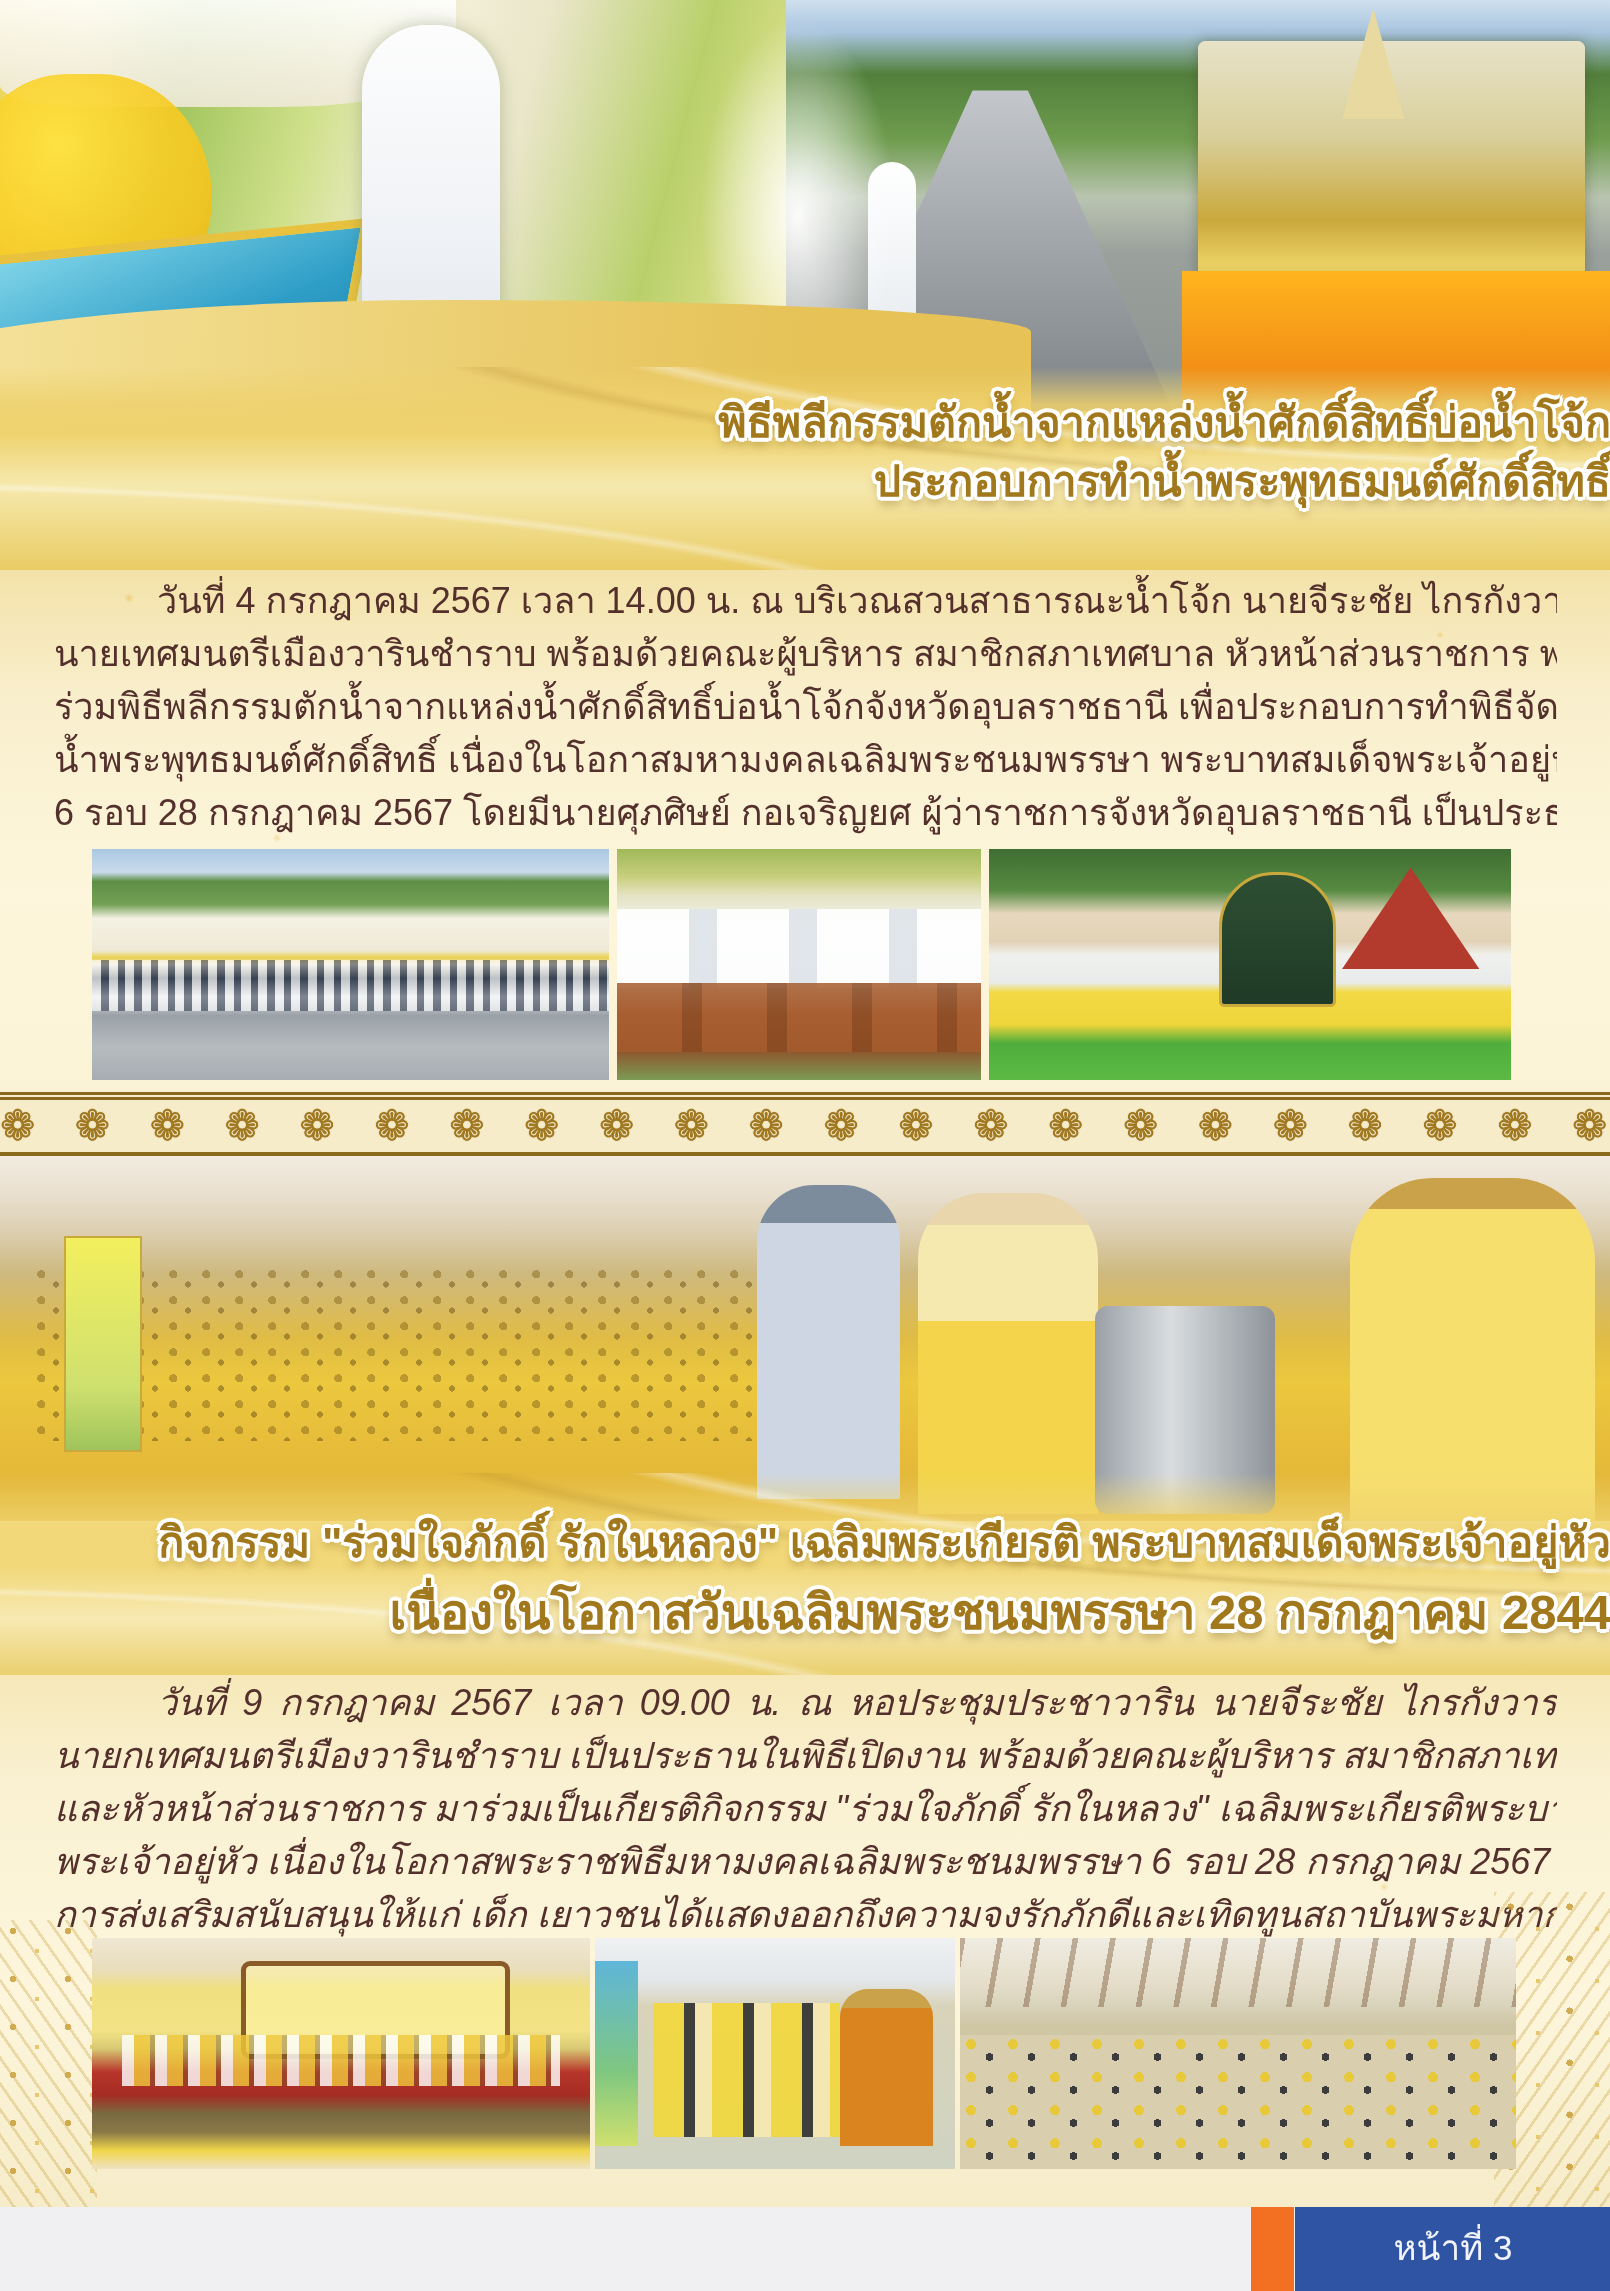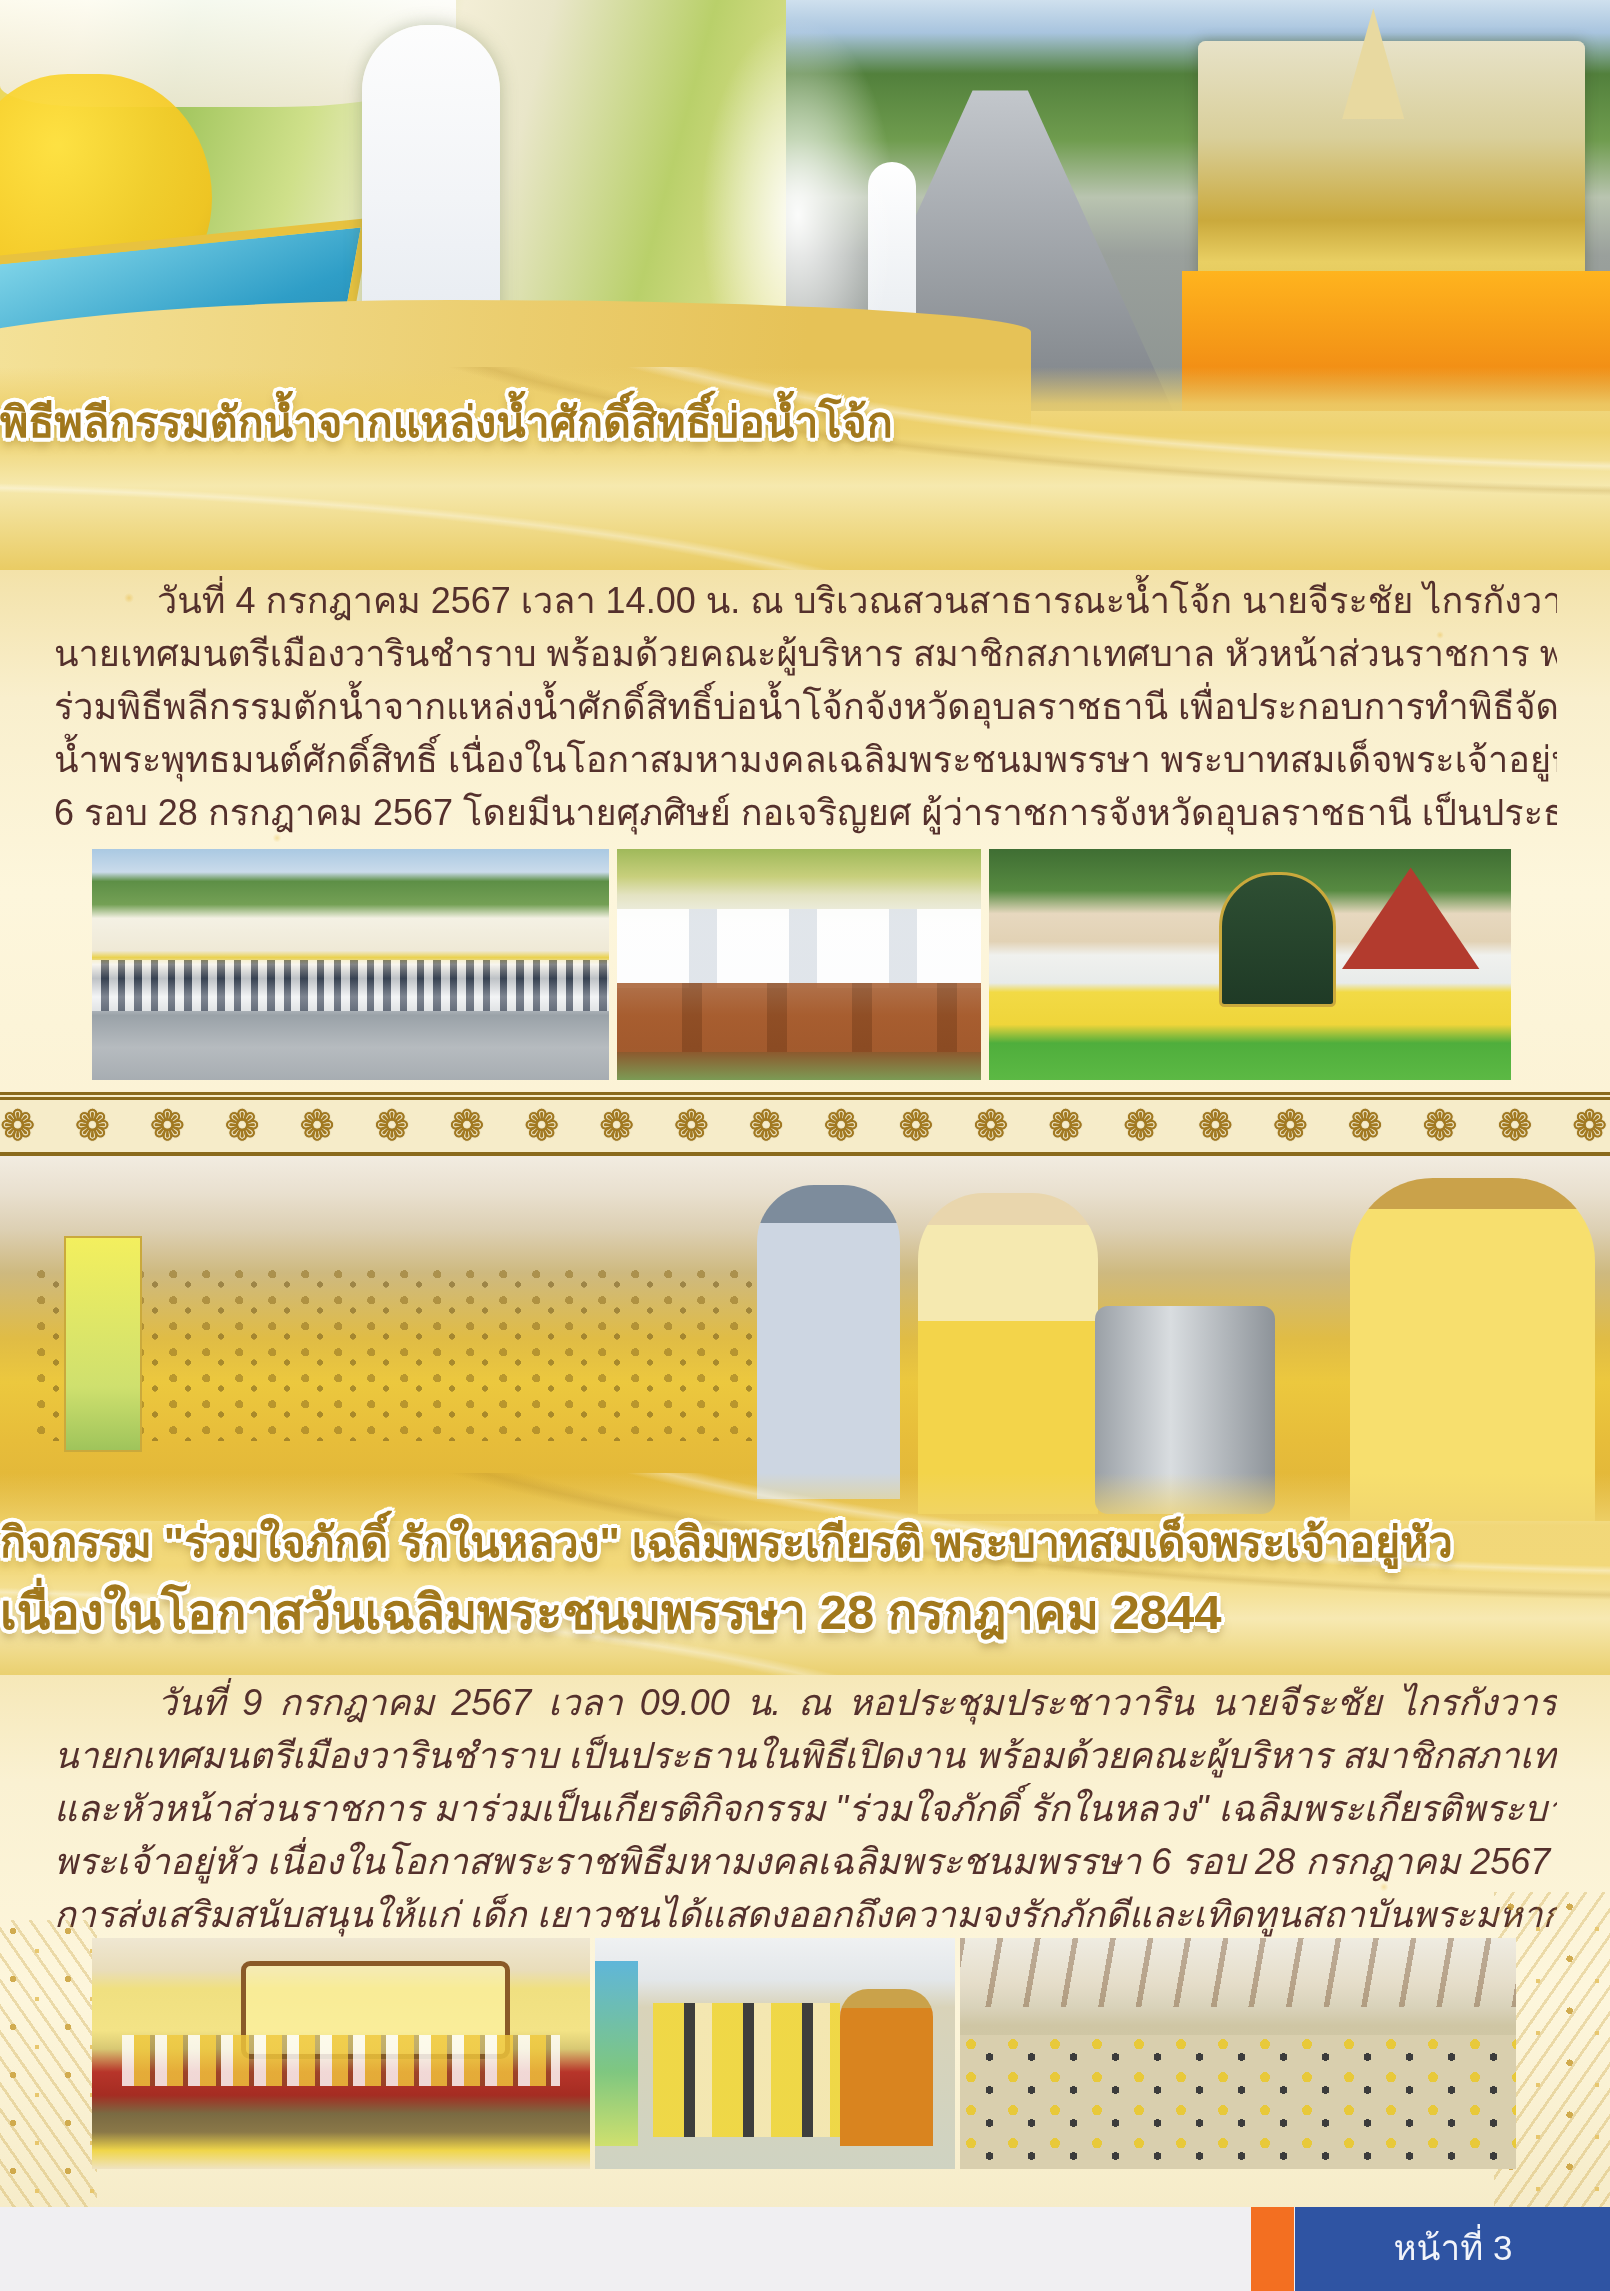--- a/index.html
+++ b/index.html
@@ -35,21 +35,21 @@
   
   .band{position:absolute;left:0;width:1611px;}
   .band1{top:367px;height:205px;
     background:linear-gradient(180deg,rgba(238,209,110,0) 0%,rgba(238,209,110,.85) 18%,#eed26e 32%,#f6e9ae 58%,#e9cb62 100%);}
   .band2{top:1473px;height:202px;
     background:linear-gradient(180deg,rgba(240,212,110,0) 0%,rgba(240,212,110,.9) 26%,#f2d879 46%,#f7e9b2 72%,#ead06f 100%);}
   .band::before{content:"";position:absolute;inset:0;pointer-events:none;
     background:
       radial-gradient(140% 170% at 112% -50%,transparent 57%,rgba(255,255,255,.4) 58.5%,transparent 60%,transparent 64%,rgba(170,130,40,.22) 65.5%,transparent 67%),
       radial-gradient(120% 150% at -12% 150%,transparent 60%,rgba(255,255,255,.35) 61.5%,transparent 63%);}
-  .hl{position:absolute;left:0;right:0;text-align:left;font-weight:700;color:#a1781c;white-space:nowrap;
+  .hl{position:absolute;left:0;right:0;text-align:right;font-weight:700;color:#a1781c;white-space:nowrap;
     text-shadow:-2.8px -2.8px 0 #fff,2.8px -2.8px 0 #fff,-2.8px 2.8px 0 #fff,2.8px 2.8px 0 #fff,
                 -3.7px 0 0 #fff,3.7px 0 0 #fff,0 -3.7px 0 #fff,0 3.7px 0 #fff,0 6.5px 9.2px rgba(130,95,20,.55);}
   .hl1a{top:388px;font-size:43px;}
   .hl1b{top:447px;font-size:43px;}
   .hl1c{top:504px;font-size:52px;}
   .hl2a{top:1508px;font-size:43px;}
   .hl2b{top:1573px;font-size:49px;}
 
   
   .cream{position:absolute;left:0;width:1611px;}
@@ -172,20 +172,21 @@
       <div class="shape tr-spire"></div>
       <div class="shape tr-skirt"></div>
       <div class="shape tr-figure"></div>
     </div>
     <div class="flare"></div>
     <div class="swoosh"></div>
   </div>
 
   <div class="band band1"></div>
   <div class="hl hl1a">พิธีพลีกรรมตักน้ำจากแหล่งน้ำศักดิ์สิทธิ์บ่อน้ำโจ้ก</div>
+  <div class="hl hl1b">ประกอบการทำน้ำพระพุทธมนต์ศักดิ์สิทธิ์</div>
 
   <div class="cream cream1"></div>
   <div class="bodytext body1">
     <div class="bline first">วันที่ 4 กรกฎาคม 2567 เวลา 14.00 น. ณ บริเวณสวนสาธารณะน้ำโจ้ก นายจีระชัย ไกรกังวาร</div>
     <div class="bline">นายเทศมนตรีเมืองวารินชำราบ พร้อมด้วยคณะผู้บริหาร สมาชิกสภาเทศบาล หัวหน้าส่วนราชการ พนักงานเทศบาล</div>
     <div class="bline">ร่วมพิธีพลีกรรมตักน้ำจากแหล่งน้ำศักดิ์สิทธิ์บ่อน้ำโจ้กจังหวัดอุบลราชธานี เพื่อประกอบการทำพิธีจัดทำ</div>
     <div class="bline">น้ำพระพุทธมนต์ศักดิ์สิทธิ์ เนื่องในโอกาสมหามงคลเฉลิมพระชนมพรรษา พระบาทสมเด็จพระเจ้าอยู่หัว</div>
     <div class="bline">6 รอบ 28 กรกฎาคม 2567 โดยมีนายศุภศิษย์ กอเจริญยศ ผู้ว่าราชการจังหวัดอุบลราชธานี เป็นประธานในพิธี</div>
   </div>
 

